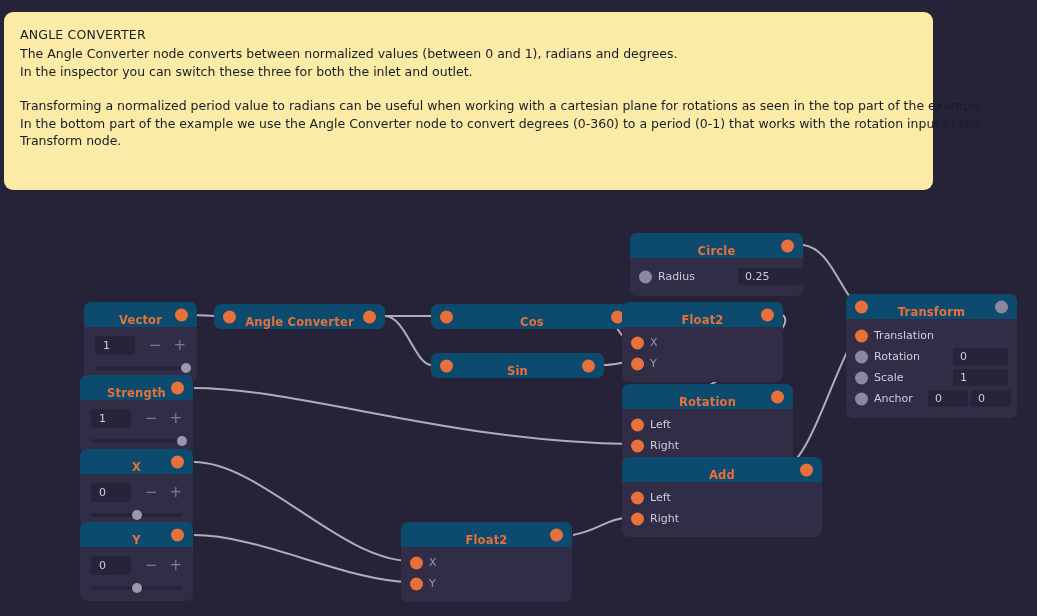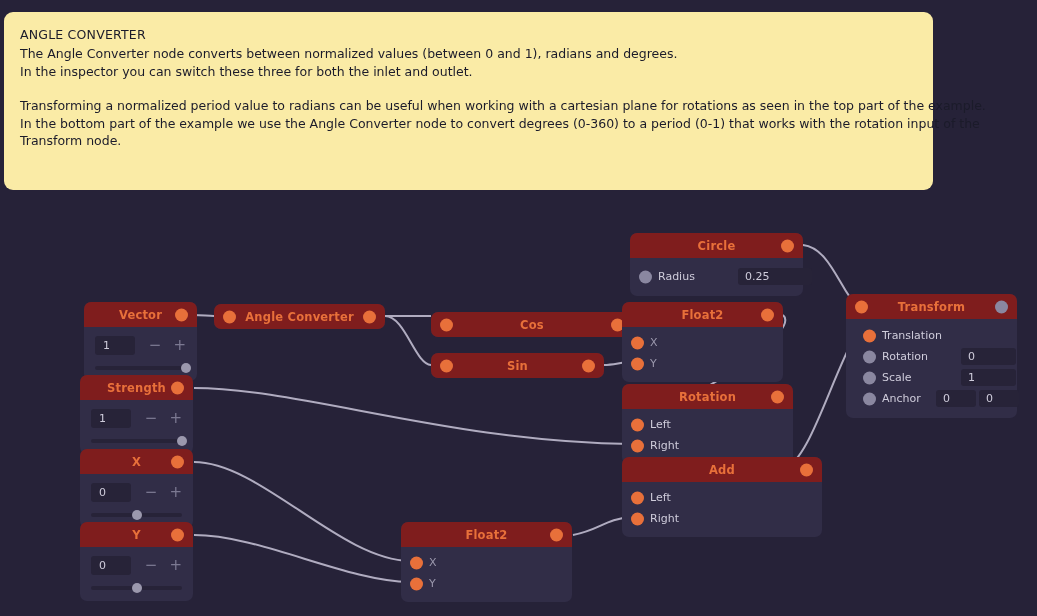--- a/index.html
+++ b/index.html
@@ -40,24 +40,24 @@
   
   .node {
     position: absolute;
     border-radius: 7px;
     background: #312d47;
     overflow: visible;
   }
   .node-head {
     position: relative;
     height: 25px;
-    background: #7f1d1d;
+    background: #0c4a6e;
     border-radius: 7px 7px 0 0;
     display: flex;
-    align-items: center;
+    align-items: flex-end;
     justify-content: center;
   }
   .node.pill > .node-head { border-radius: 7px; }
   .node-title {
     font-size: 11.5px;
     font-weight: bold;
     color: #e8703a;
     letter-spacing: .2px;
   }
   .node-body {
@@ -270,21 +270,21 @@
   </div>
 
   <div class="node pill" style="left:214px; top:304px; width:171px;">
     <div class="node-head">
       <span class="port inlet"></span>
       <span class="node-title">Angle Converter</span>
       <span class="port outlet"></span>
     </div>
   </div>
 
-  <div class="node pill" style="left:431px; top:312px; width:202px;">
+  <div class="node pill" style="left:431px; top:304px; width:202px;">
     <div class="node-head">
       <span class="port inlet"></span>
       <span class="node-title">Cos</span>
       <span class="port outlet"></span>
     </div>
   </div>
 
   <div class="node pill" style="left:431px; top:353px; width:173px;">
     <div class="node-head">
       <span class="port inlet"></span>
@@ -374,21 +374,21 @@
       </div>
     </div>
   </div>
 
   <div class="node" style="left:846px; top:294px; width:171px;">
     <div class="node-head">
       <span class="port inlet"></span>
       <span class="node-title">Transform</span>
       <span class="port outlet gray"></span>
     </div>
-    <div class="node-body" style="padding:6px 0 9px 8px;text-align:right;">
+    <div class="node-body" style="padding:6px 0 9px 0;text-align:right;">
       <div class="row">
         <span class="row-dot"></span>
         <span class="row-label">Translation</span>
       </div>
       <div class="row">
         <span class="row-dot gray"></span>
         <span class="row-label">Rotation</span>
         <span class="row-field" style="left:107px; width:55px;">0</span>
       </div>
       <div class="row">

